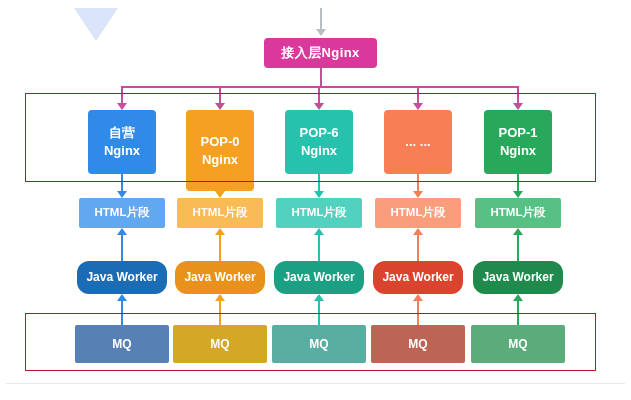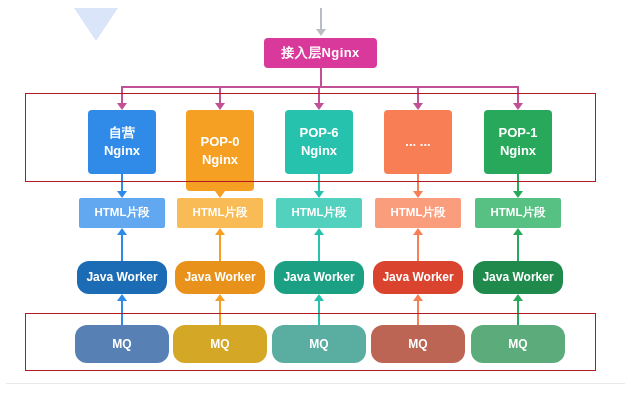--- a/index.html
+++ b/index.html
@@ -34,21 +34,21 @@
     text-align:center;
     line-height:1.35;
     box-sizing:border-box;
   }
   .box span{display:block;white-space:nowrap;}
 
   .entry-box{border-radius:4px;font-size:13px;font-weight:700;letter-spacing:.4px;}
   .nginx-box{font-size:13px;font-weight:600;border-radius:4px;}
   .frag-box{font-size:11.5px;font-weight:600;border-radius:2px;}
   .worker-box{font-size:12px;font-weight:600;border-radius:12px;}
-  .mq-box{font-size:12px;font-weight:600;border-radius:12px;}
+  .mq-box{font-size:12px;font-weight:600;border-radius:2px;}
 
   
   .red-rect{
     position:absolute;
     border:1.4px solid #b01a22;
     background:transparent;
     box-sizing:border-box;
   }
 
   

